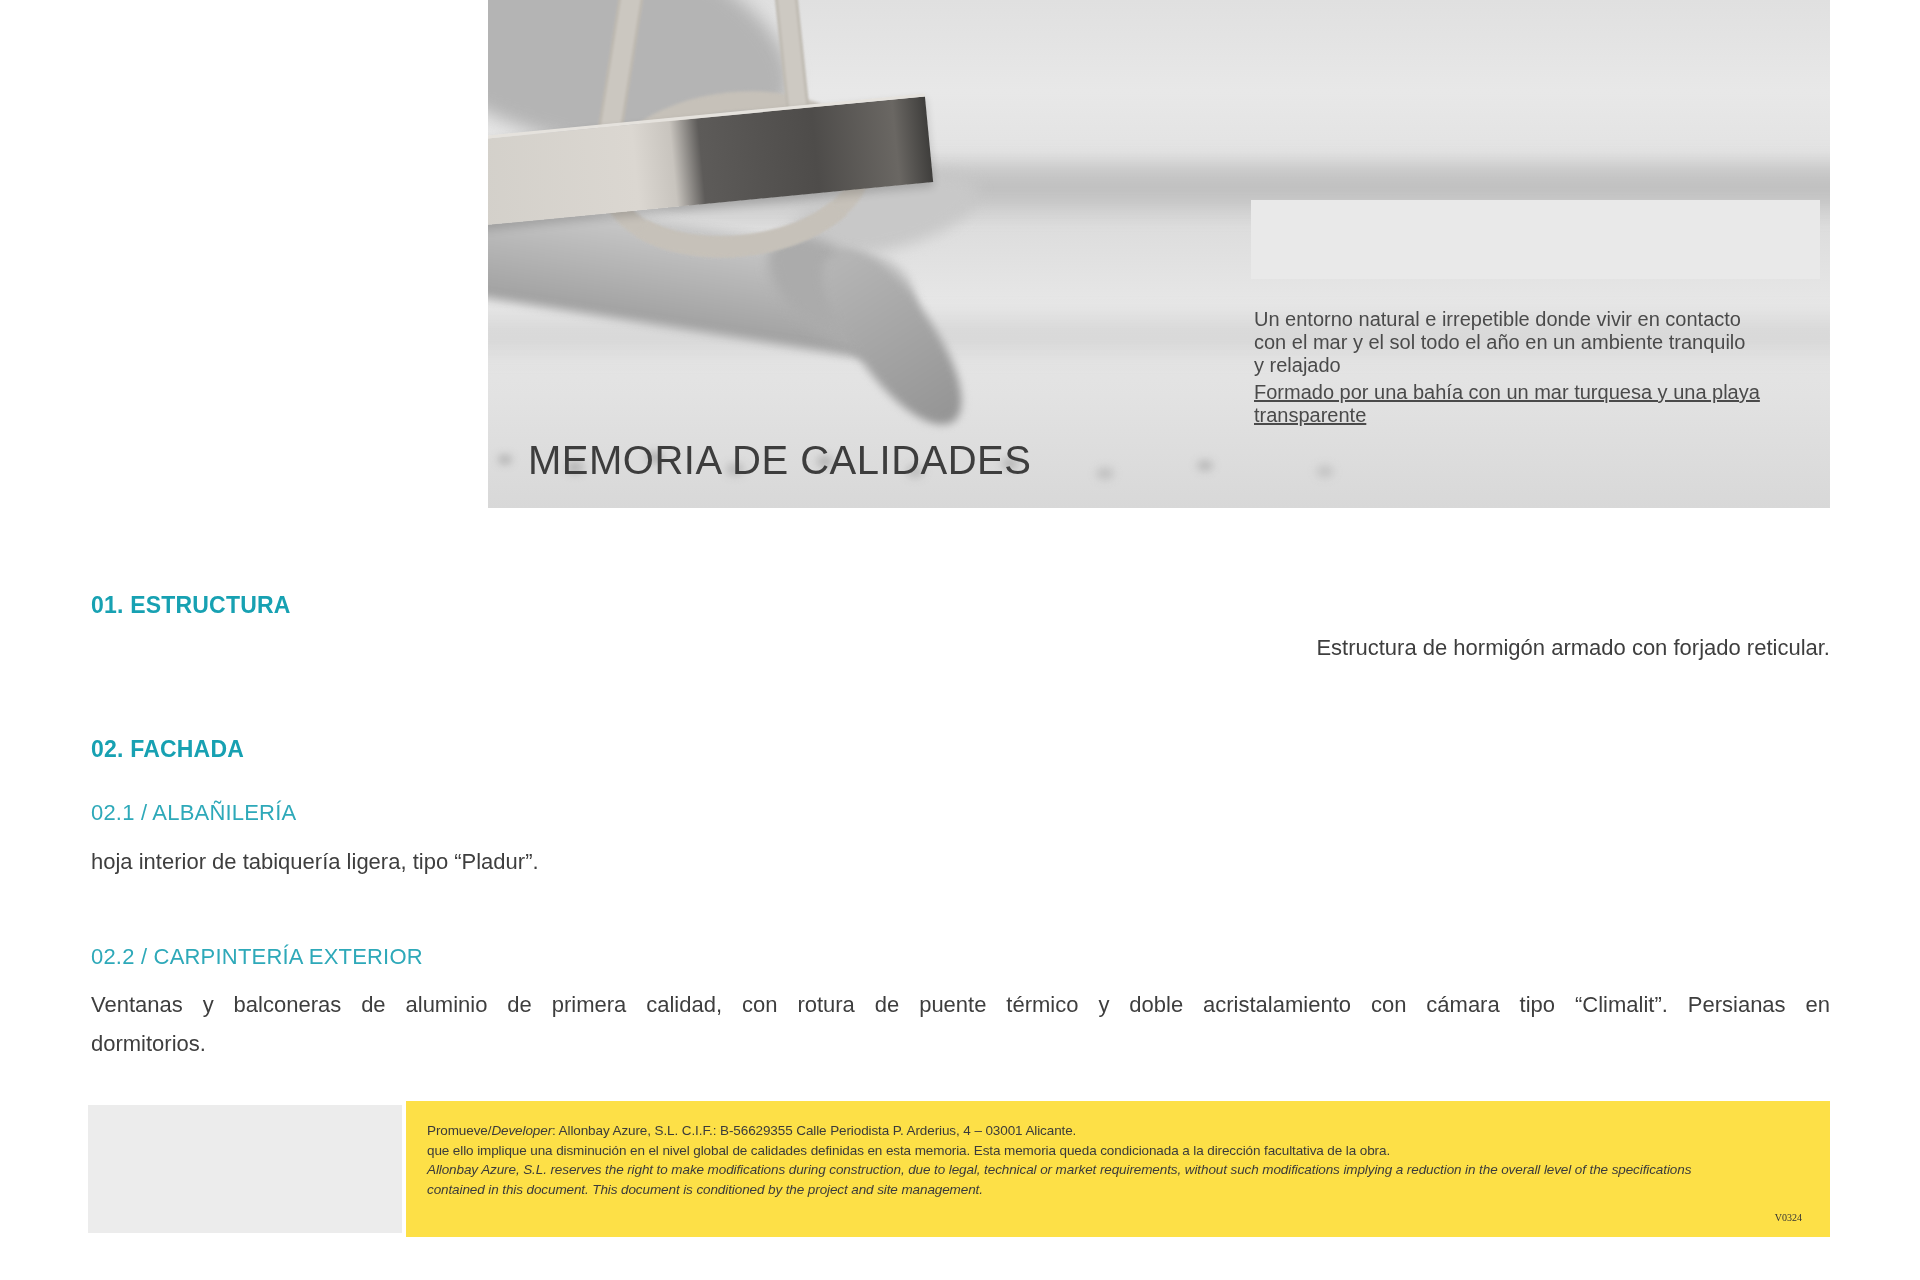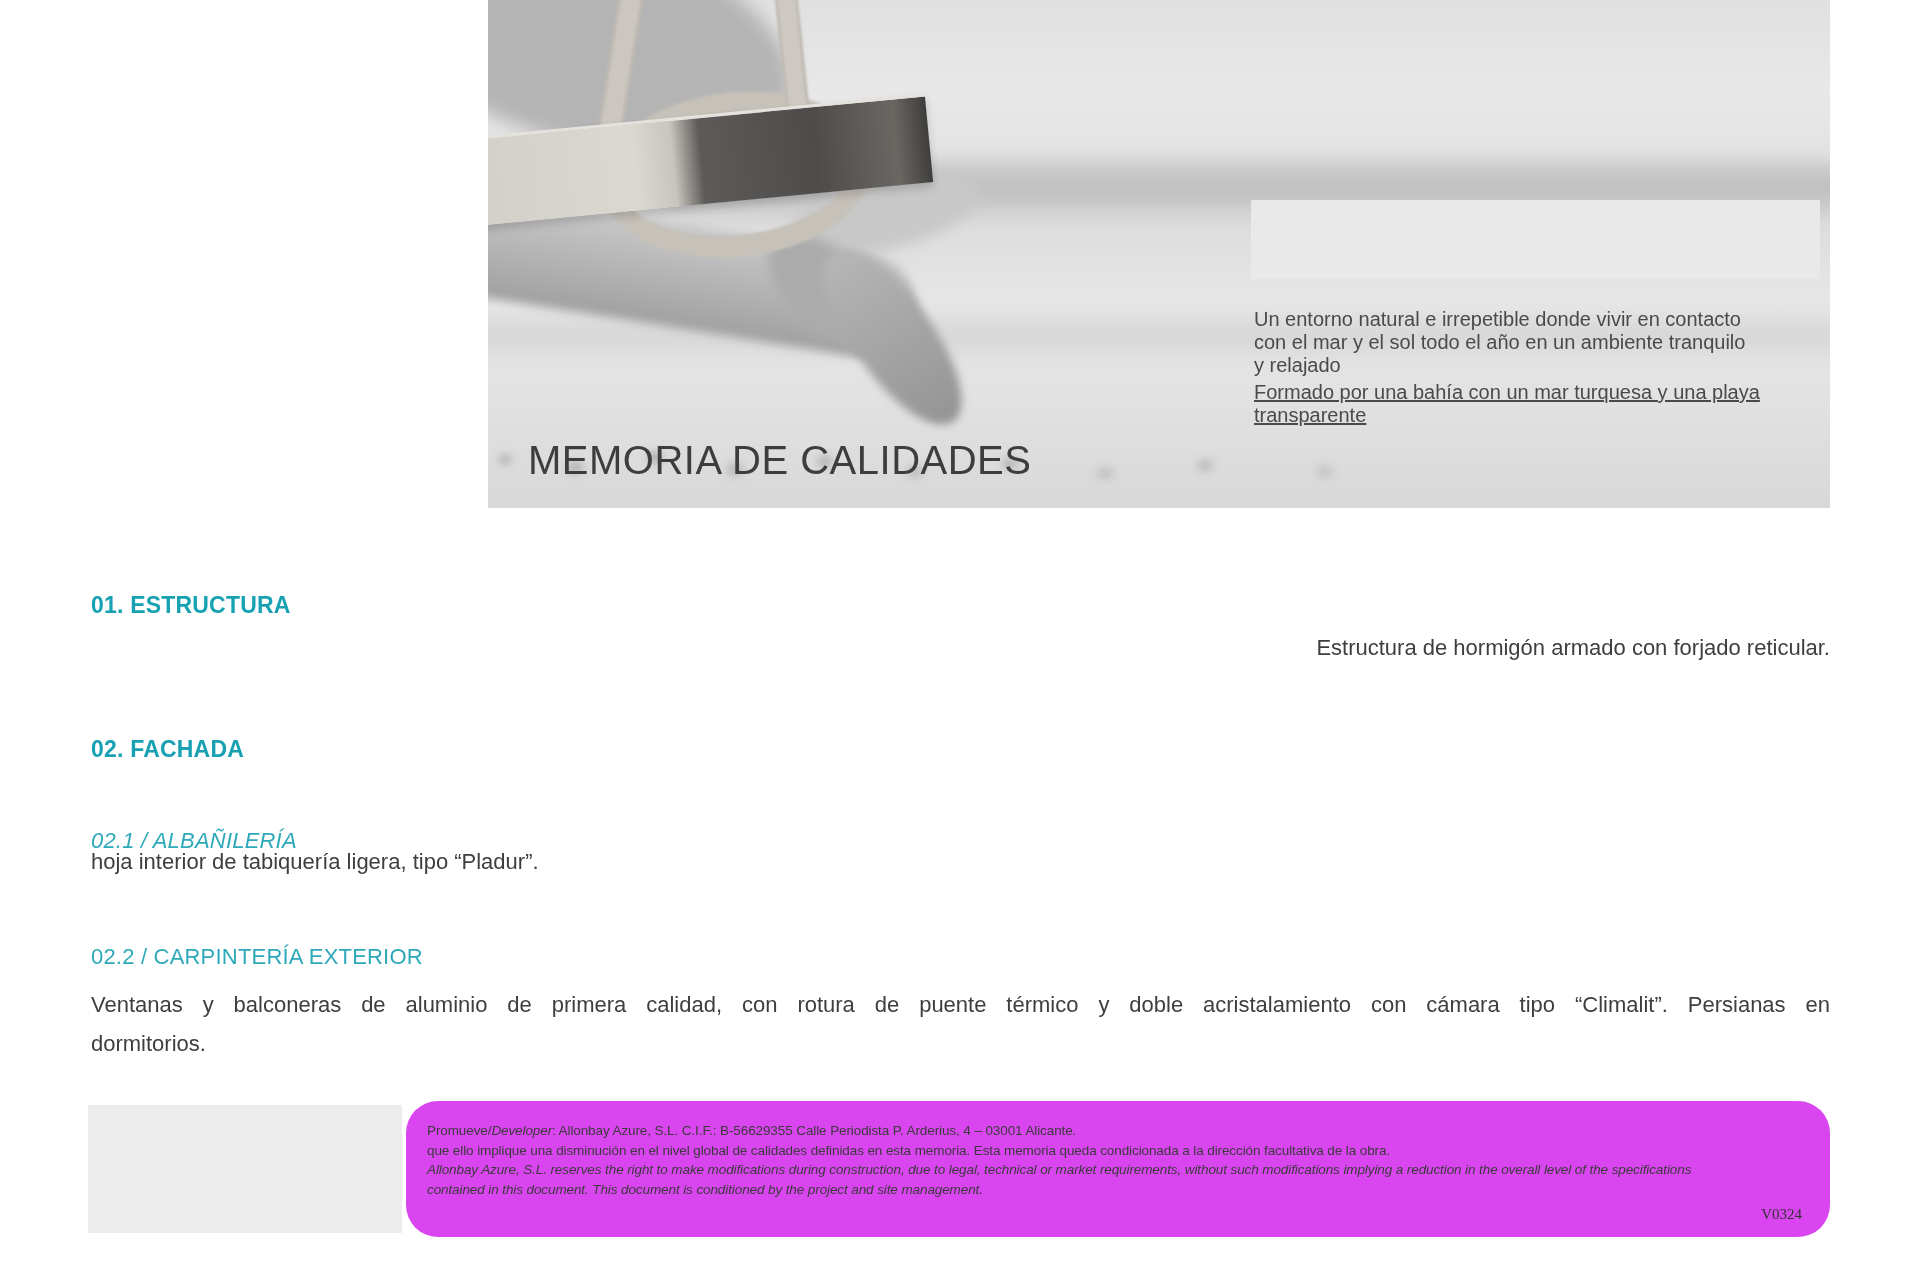--- a/index.html
+++ b/index.html
@@ -59,25 +59,25 @@
   .sub-title{position:absolute;left:0;font-size:22px;font-weight:normal;color:#2ea9b9;
         letter-spacing:.2px;white-space:nowrap;}
   .body-text{position:absolute;left:0;width:1739px;font-size:22px;color:#3e3e3e;
         line-height:39px;}
   .bline{width:1739px;white-space:nowrap;}
   .jline{text-align:justify;text-align-last:justify;white-space:normal;}
 
   
   .footer-left-box{position:absolute;left:88px;top:1105px;width:314px;height:128px;background:#ececec;}
   .footer-right-box{position:absolute;left:406px;top:1101px;width:1424px;height:136px;
-        background:#d946ef;box-sizing:border-box;padding:20px 15px 0 21px;overflow:hidden;border-radius:32px;}
+        background:#fde047;box-sizing:border-box;padding:20px 15px 0 21px;overflow:hidden;}
   .fline{font-size:13.5px;line-height:19.5px;color:#3b3b3b;white-space:nowrap;letter-spacing:-0.1px;}
   .fitalic{font-style:italic;}
   .version{position:absolute;right:28px;bottom:14px;font-family:"Liberation Serif",serif;
-        font-size:15px;color:#333333;}
+        font-size:10px;color:#333333;}
 </style>
 </head>
 <body>
 
 <div class="page">
 
   <div class="hero">
     <div class="sea-band"></div>
     <div class="shore-band"></div>
     <div class="sand-speckles"></div>
@@ -103,21 +103,21 @@
   </div>
 
   <div class="content">
     <div class="sec-title" style="top:592px;">01. ESTRUCTURA</div>
     <div class="body-text" style="top:628px;text-align:right;">
       <div class="bline">Estructura de hormigón armado con forjado reticular.</div>
     </div>
 
     <div class="sec-title" style="top:736px;">02. FACHADA</div>
 
-    <div class="sub-title" style="top:828px;font-style:italic;">02.1 / ALBAÑILERÍA</div>
+    <div class="sub-title" style="top:800px;">02.1 / ALBAÑILERÍA</div>
     <div class="body-text" style="top:842px;">
       <div class="bline">hoja interior de tabiquería ligera, tipo “Pladur”.</div>
     </div>
 
     <div class="sub-title" style="top:944px;">02.2 / CARPINTERÍA EXTERIOR</div>
     <div class="body-text" style="top:985px;">
       <div class="bline jline">Ventanas y balconeras de aluminio de primera calidad, con rotura de puente térmico y doble acristalamiento con cámara tipo “Climalit”. Persianas en</div>
       <div class="bline">dormitorios.</div>
     </div>
   </div>

